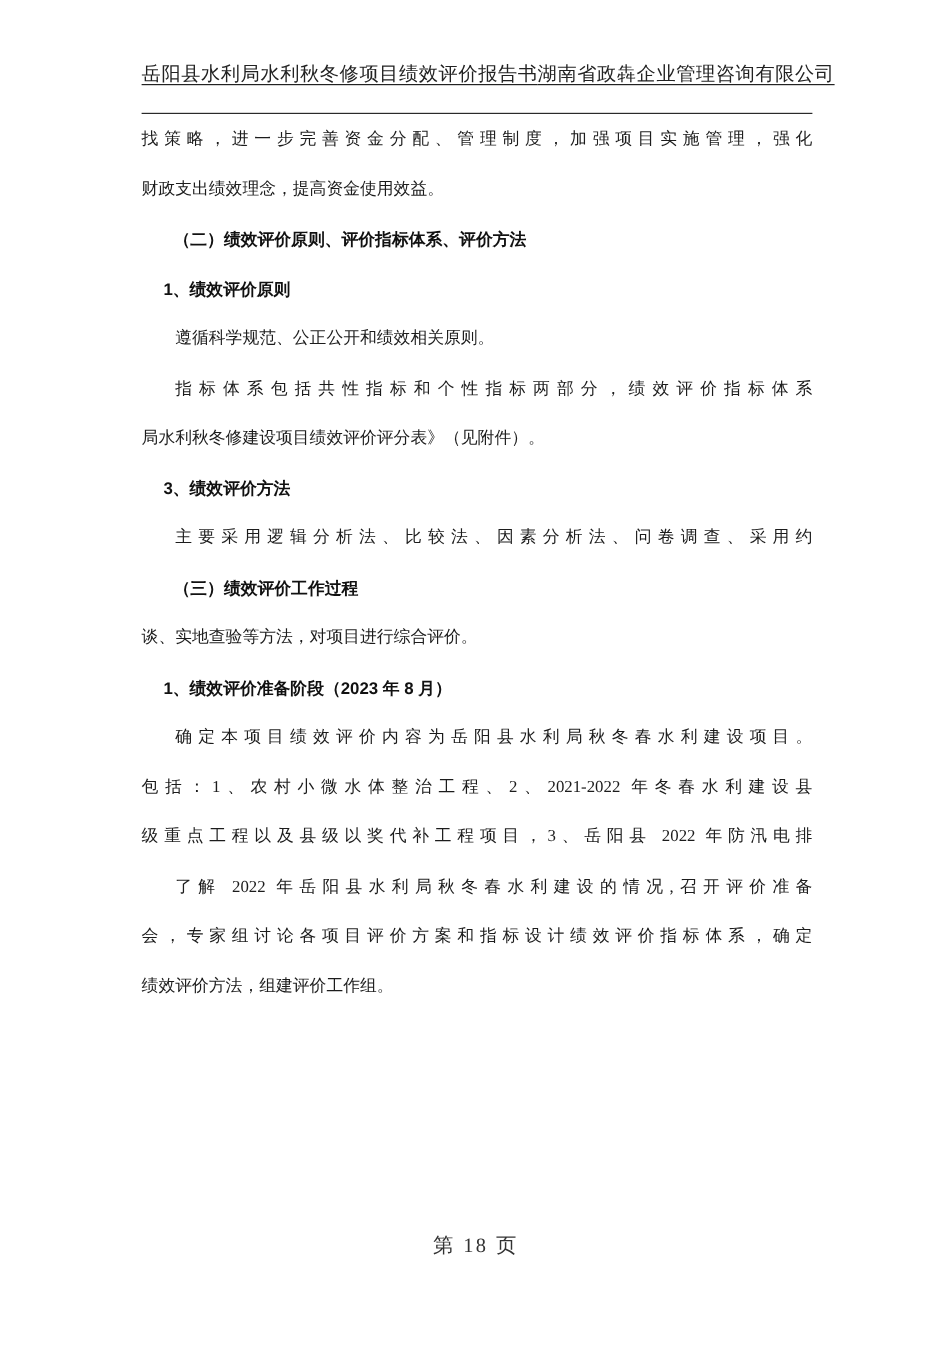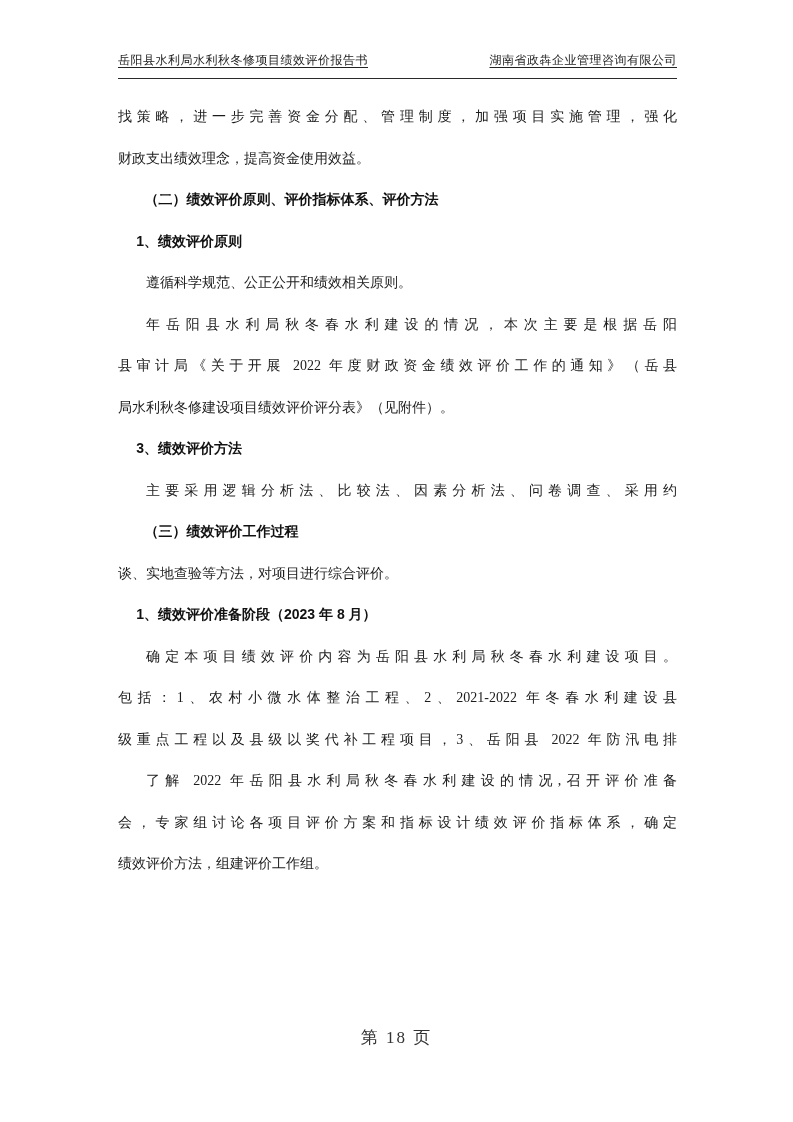--- a/index.html
+++ b/index.html
@@ -16,23 +16,23 @@
   }
 
   .page-header {
     position: absolute;
     top: 52px;
     left: 118px;
     right: 116px;
     display: flex;
     justify-content: space-between;
     align-items: flex-end;
-    padding-bottom: 9px;
+    padding-bottom: 21px;
     border-bottom: 1.5px solid #2a2a2a;
-    font-size: 12px;
+    font-size: 16px;
     letter-spacing: 0.5px;
     color: #222;
   }
   .page-header span {
     text-decoration: underline;
     text-underline-offset: 3px;
     white-space: nowrap;
   }
 
   .doc-body {
@@ -79,22 +79,21 @@
     <span>岳阳县水利局水利秋冬修项目绩效评价报告书</span>
     <span>湖南省政犇企业管理咨询有限公司</span>
   </div>
 
   <div class="doc-body" id="doc-body">
       <div class="line stretch">找策略，进一步完善资金分配、管理制度，加强项目实施管理，强化</div>
       <div class="line">财政支出绩效理念，提高资金使用效益。</div>
       <div class="line heading" style="padding-left: 1.9em;">（二）绩效评价原则、评价指标体系、评价方法</div>
       <div class="line heading" style="padding-left: 1.3em;">1、绩效评价原则</div>
       <div class="line" style="padding-left: 2em;">遵循科学规范、公正公开和绩效相关原则。</div>
-      <div class="line stretch" style="padding-left: 2em;">年岳阳县水利局秋冬春水利建设的情况，本次主要是根据岳阳</div>
-      <div class="line stretch">县审计局《关于开展 2022 年度财政资金绩效评价工作的通知》（岳县</div>
+      <div class="line stretch" style="padding-left: 2em;">指标体系包括共性指标和个性指标两部分，绩效评价指标体系</div>
       <div class="line">局水利秋冬修建设项目绩效评价评分表》（见附件）。</div>
       <div class="line heading" style="padding-left: 1.3em;">3、绩效评价方法</div>
       <div class="line stretch" style="padding-left: 2em;">主要采用逻辑分析法、比较法、因素分析法、问卷调查、采用约</div>
       <div class="line heading" style="padding-left: 1.9em;">（三）绩效评价工作过程</div>
       <div class="line">谈、实地查验等方法，对项目进行综合评价。</div>
       <div class="line heading" style="padding-left: 1.3em;">1、绩效评价准备阶段（2023 年 8 月）</div>
       <div class="line stretch" style="padding-left: 2em;">确定本项目绩效评价内容为岳阳县水利局秋冬春水利建设项目。</div>
       <div class="line stretch">包括：1、农村小微水体整治工程、2、2021-2022 年冬春水利建设县</div>
       <div class="line stretch">级重点工程以及县级以奖代补工程项目，3、岳阳县 2022 年防汛电排</div>
       <div class="line stretch" style="padding-left: 2em;">了解 2022 年岳阳县水利局秋冬春水利建设的情况,召开评价准备</div>

